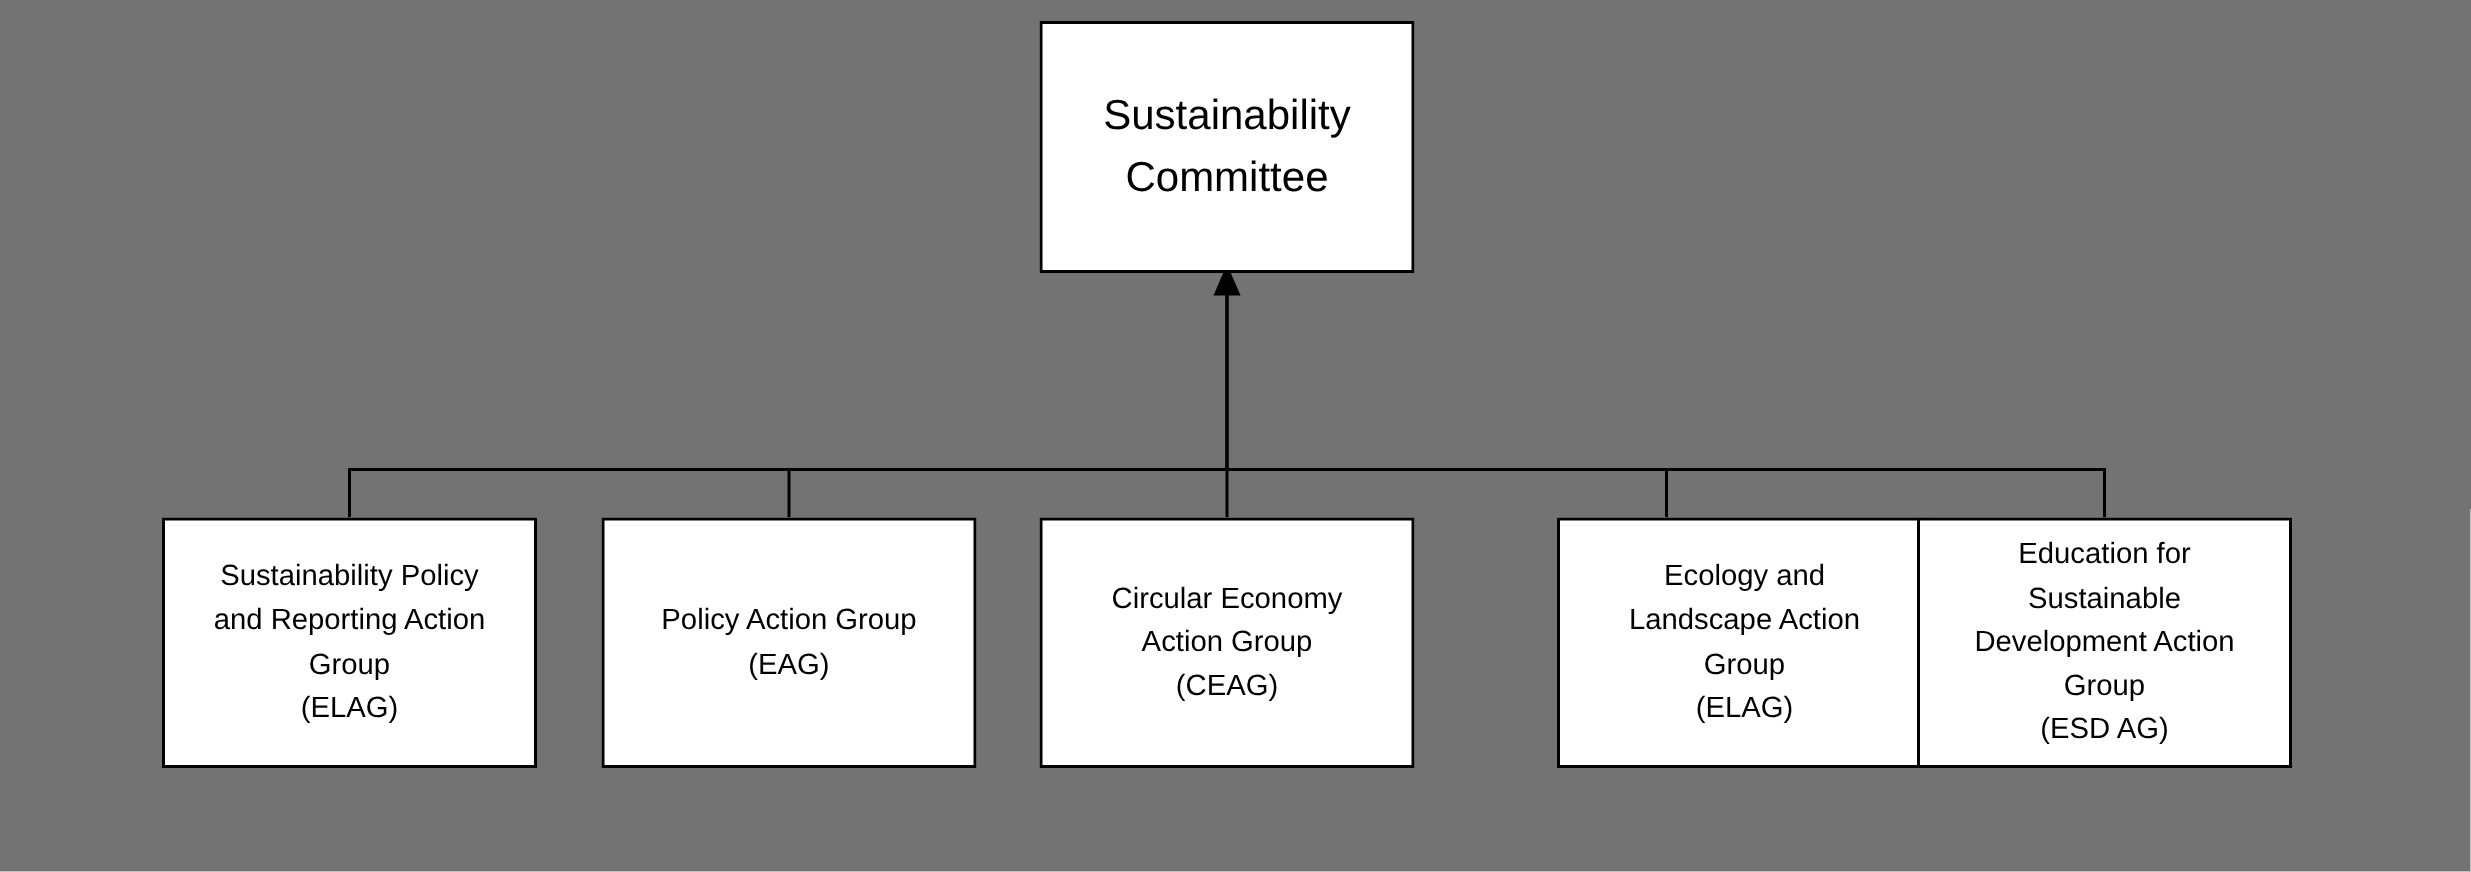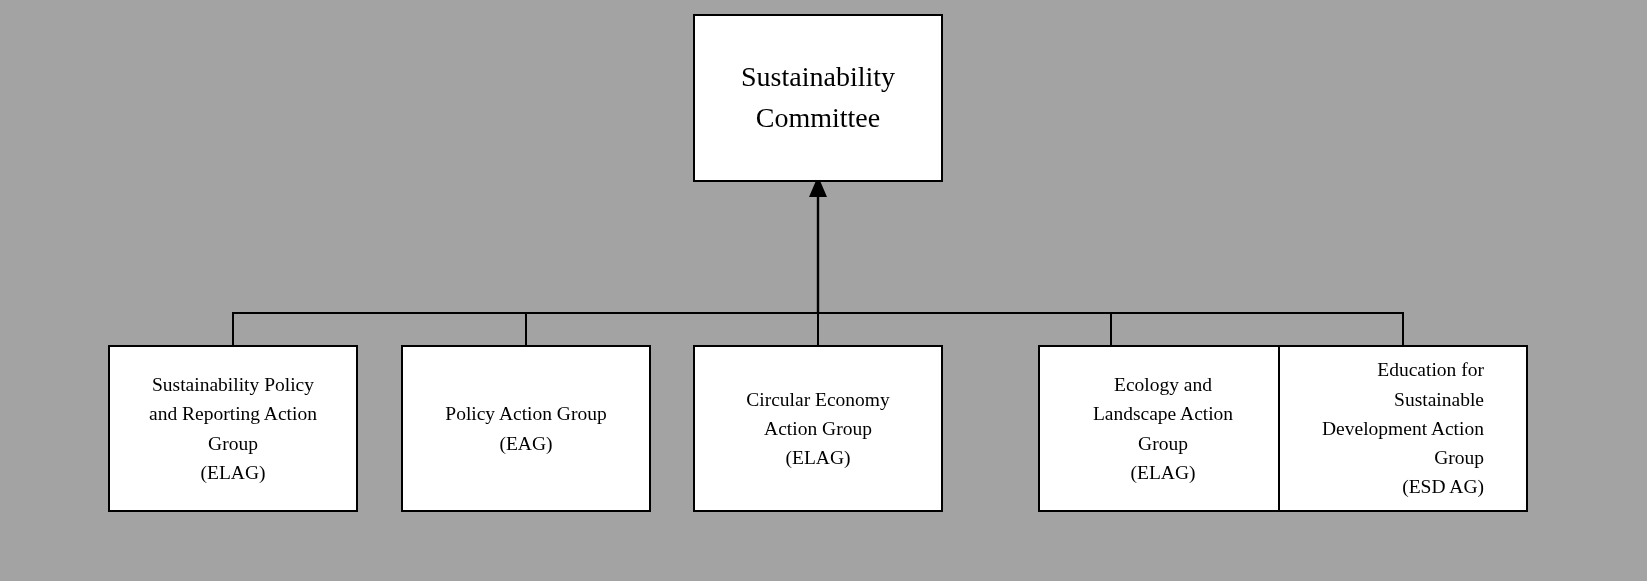--- a/index.html
+++ b/index.html
@@ -4,22 +4,22 @@
 <style>
   html, body {
     margin: 0;
     padding: 0;
     background: #ffffff;
   }
   .canvas {
     position: relative;
     width: 1647px;
     height: 581px;
-    background: #a3a3a3;
-    font-family: Liberation Serif, serif;
+    background: #737373;
+    font-family: Liberation Sans, sans-serif;
     color: #000000;
     overflow: hidden;
   }
   .connectors {
     position: absolute;
     left: 0;
     top: 0;
     pointer-events: none;
   }
   .box {
@@ -47,21 +47,21 @@
   .group-box {
     top: 345px;
     height: 167px;
     font-size: 19.5px;
     line-height: 1.5;
   }
   .group-box.g0 { left: 108px;  }
   .group-box.g1 { left: 401px;  }
   .group-box.g2 { left: 693px;  }
   .group-box.g3 { left: 1038px;  }
-  .group-box.g4 { left: 1278px; text-align: right; }
+  .group-box.g4 { left: 1278px; }
 </style>
 </head>
 <body>
 
 <div class="canvas">
 
   <svg class="connectors" width="1647" height="581" viewBox="0 0 1647 581">
 
     <line x1="233" y1="313" x2="1403" y2="313" stroke="#000000" stroke-width="2"></line>
 
@@ -89,21 +89,21 @@
   </div>
 
   <div class="box group-box g1">
     <div class="box-label">Policy Action Group
 (EAG)</div>
   </div>
 
   <div class="box group-box g2">
     <div class="box-label">Circular Economy
 Action Group
-(ELAG)</div>
+(CEAG)</div>
   </div>
 
   <div class="box group-box g3">
     <div class="box-label">Ecology and
 Landscape Action
 Group
 (ELAG)</div>
   </div>
 
   <div class="box group-box g4">

